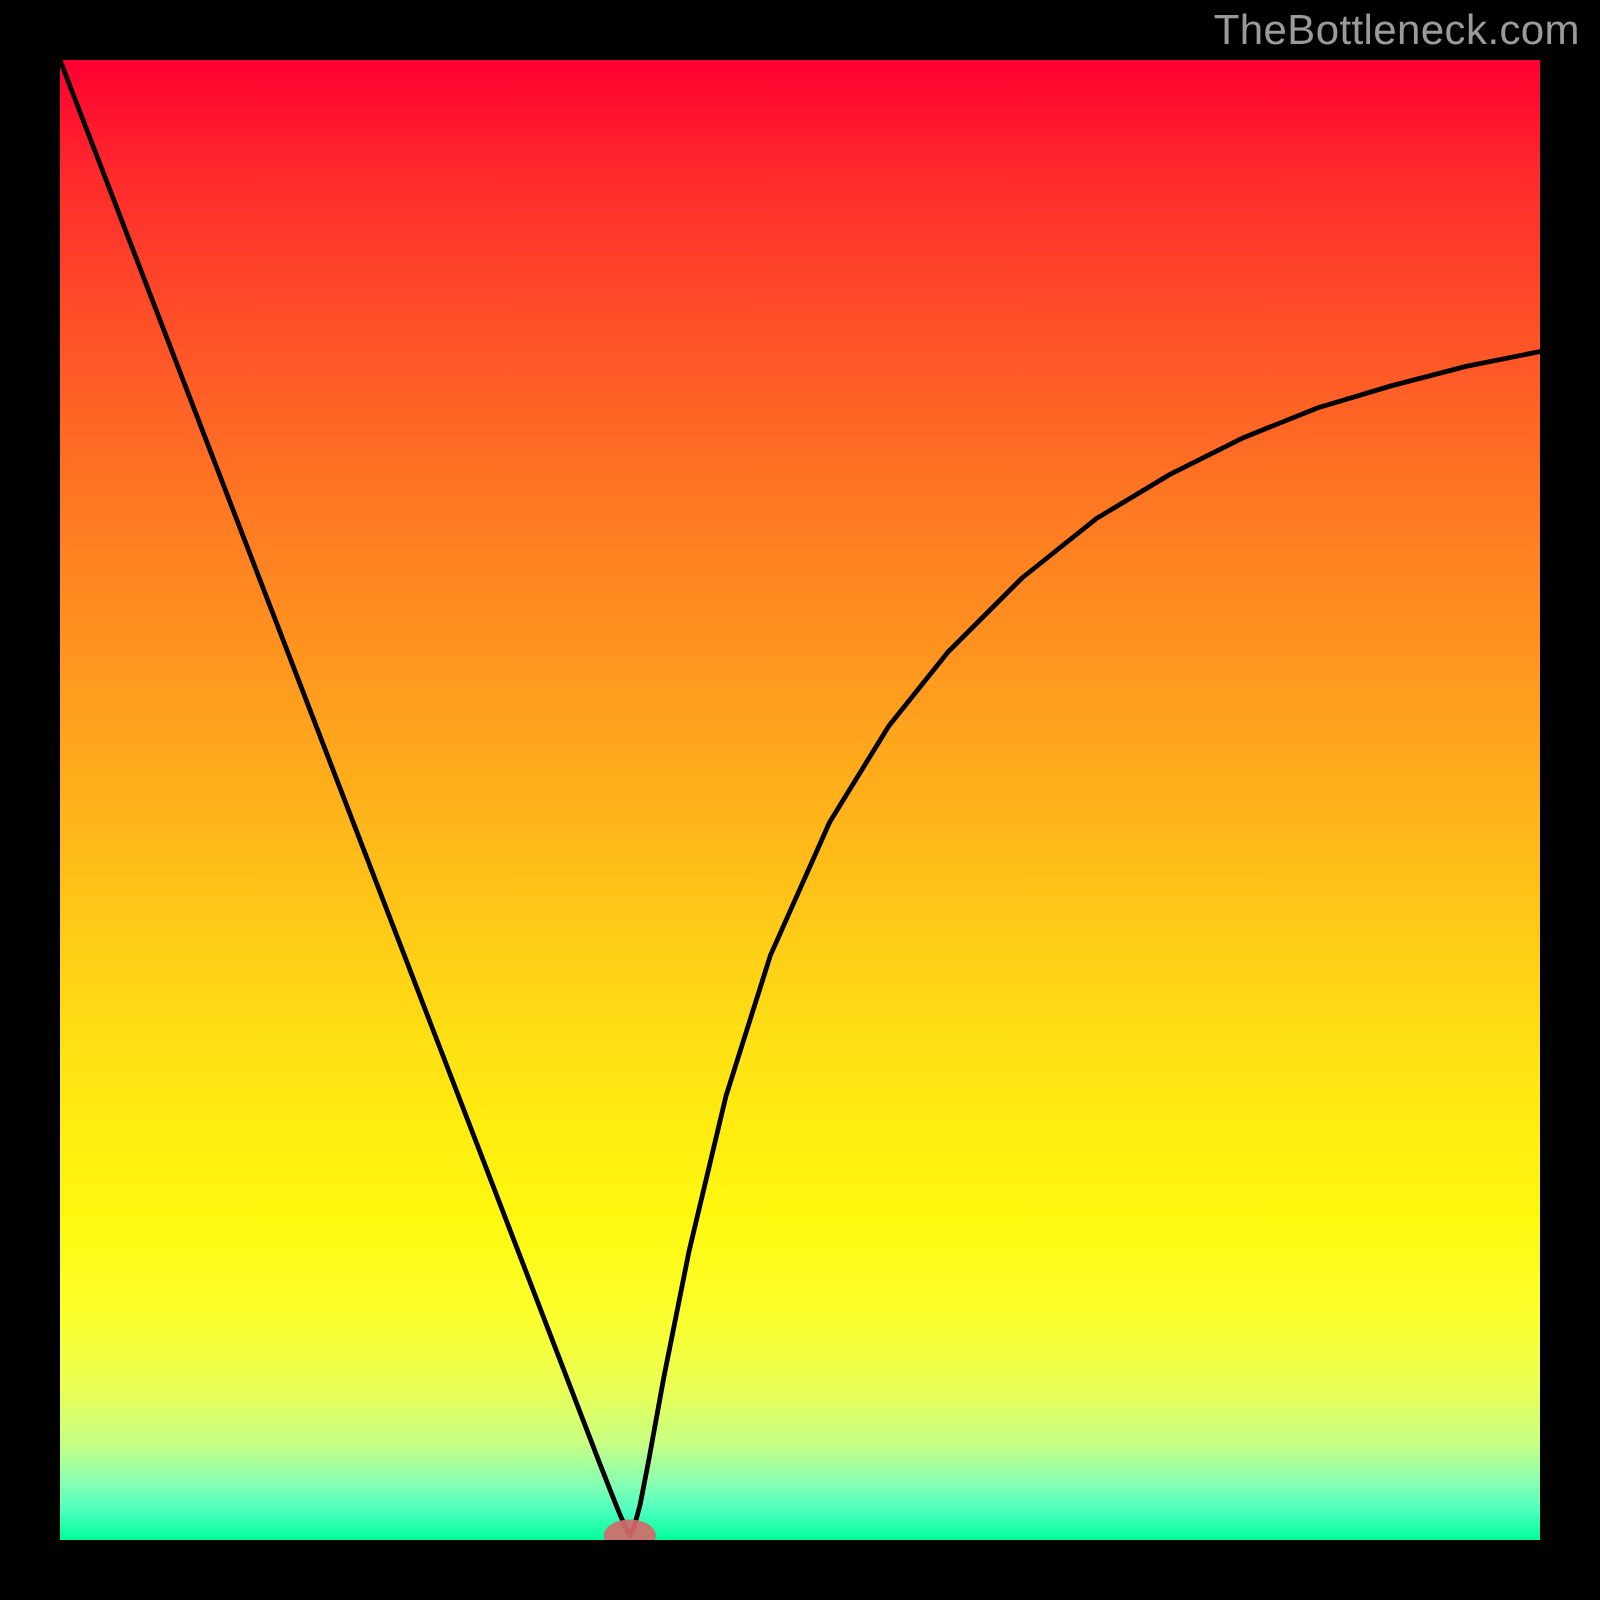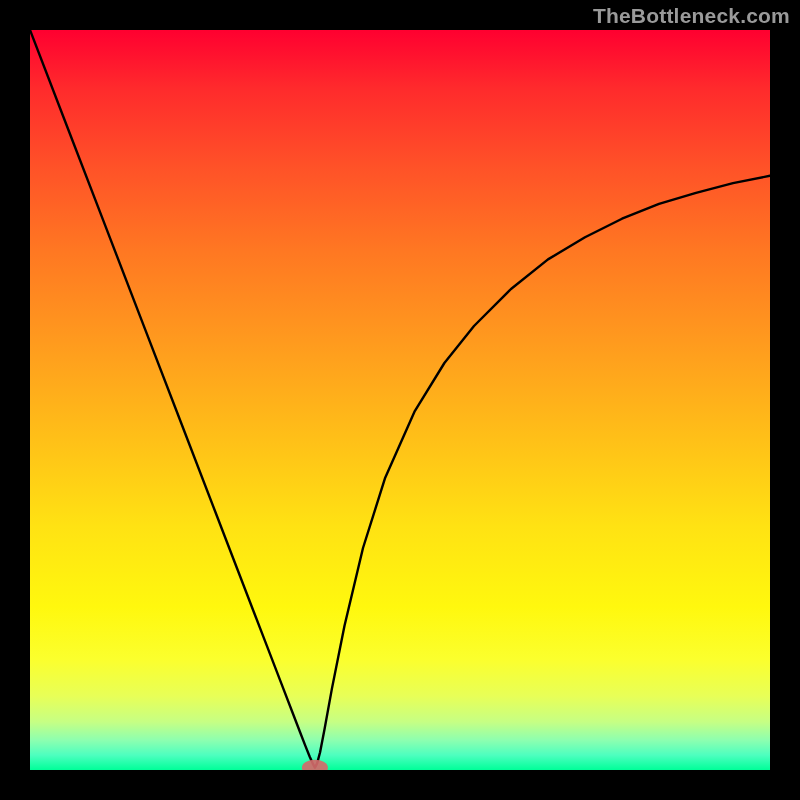--- a/index.html
+++ b/index.html
@@ -58,21 +58,21 @@
     left: 0;
     width: 100%;
     height: 100%;
   }
   .watermark {
     position: absolute;
     top: 4px;
     right: 10px;
     color: #9a9a9a;
     font-size: 21px;
-    font-weight: 700;
+    font-weight: 400;
     letter-spacing: 0.2px;
     user-select: none;
   }
 </style>
 </head>
 <body>
 
 <div class="frame">
   <div class="watermark">TheBottleneck.com</div>
   <div class="plot">

